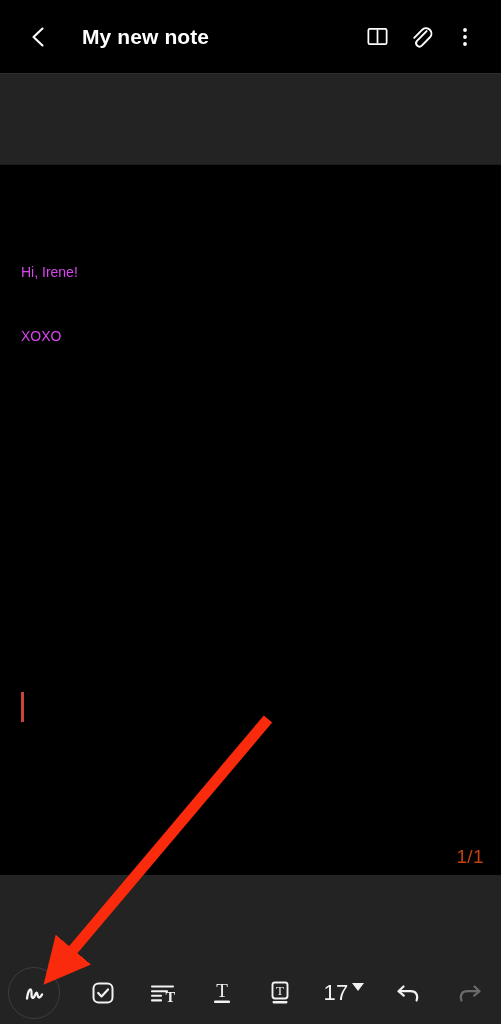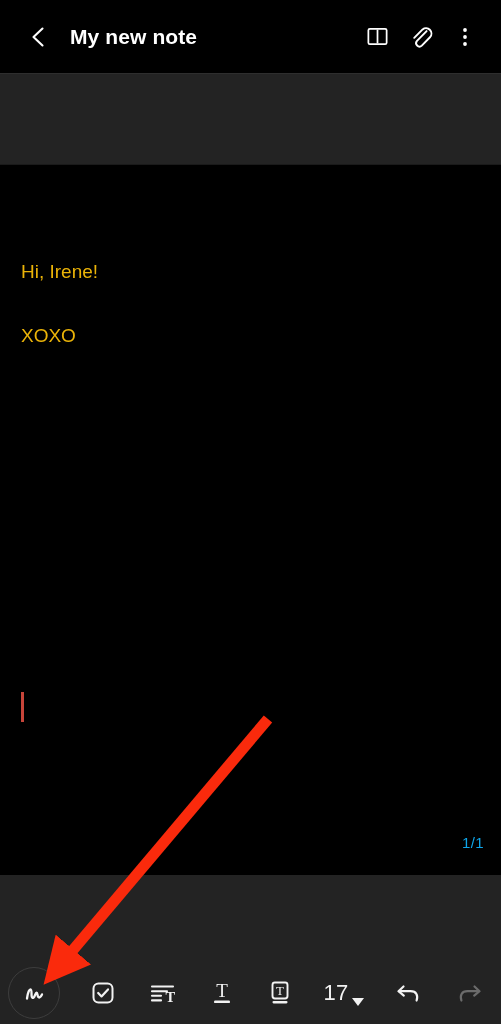--- a/index.html
+++ b/index.html
@@ -27,21 +27,21 @@
     width:46px; height:46px;
     margin-left:16px;
     display:flex; align-items:center; justify-content:center;
     cursor:pointer;
   }
   .note-title {
     color:#ffffff;
     font-size:21px;
     font-weight:bold;
     letter-spacing:0.1px;
-    margin-left:8px;
+    margin-left:20px;
     white-space:nowrap;
   }
   .header-actions {
     margin-left:auto;
     display:flex; align-items:center;
     padding-right:14px;
   }
   .hdr-icon {
     width:44px; height:44px;
     display:flex; align-items:center; justify-content:center;
@@ -64,37 +64,37 @@
     top:166px; left:0;
     width:501px; height:709px;
     background:#000;
   }
   .note-lines {
     position:absolute;
     top:74px; left:21px;
     width:440px;
   }
   .note-line {
-    color:#eab308;
-    font-size:19px;
+    color:#d946ef;
+    font-size:14px;
     line-height:64px;
     height:64px;
     white-space:nowrap;
   }
   .caret {
     position:absolute;
     left:21px; top:526px;
     width:3px; height:30px;
     background:#c7453a;
   }
   .page-indicator {
     position:absolute;
-    right:17px; bottom:24px;
-    color:#0ea5e9;
-    font-size:15px;
+    right:17px; bottom:7px;
+    color:#c2410c;
+    font-size:19px;
     letter-spacing:0.4px;
   }
 
   
   .arrow-overlay {
     position:absolute;
     left:0; top:0;
     width:501px; height:1024px;
     pointer-events:none;
   }
@@ -122,21 +122,21 @@
     width:52px; height:52px;
     margin-left:8px;
     border:1px solid #3d3d3d;
     border-radius:50%;
     display:flex; align-items:center; justify-content:center;
     cursor:pointer;
   }
   .tb-gap { flex:1 1 auto; }
 
   .fontsize-btn {
-    display:flex; align-items:flex-end; gap:4px;
+    display:flex; align-items:flex-start; gap:4px;
     cursor:pointer;
   }
   .fontsize-val {
     color:#f2f2f2;
     font-size:22px;
     letter-spacing:0.2px;
   }
   .caret-down {
     width:0; height:0;
     border-left:6px solid transparent;

